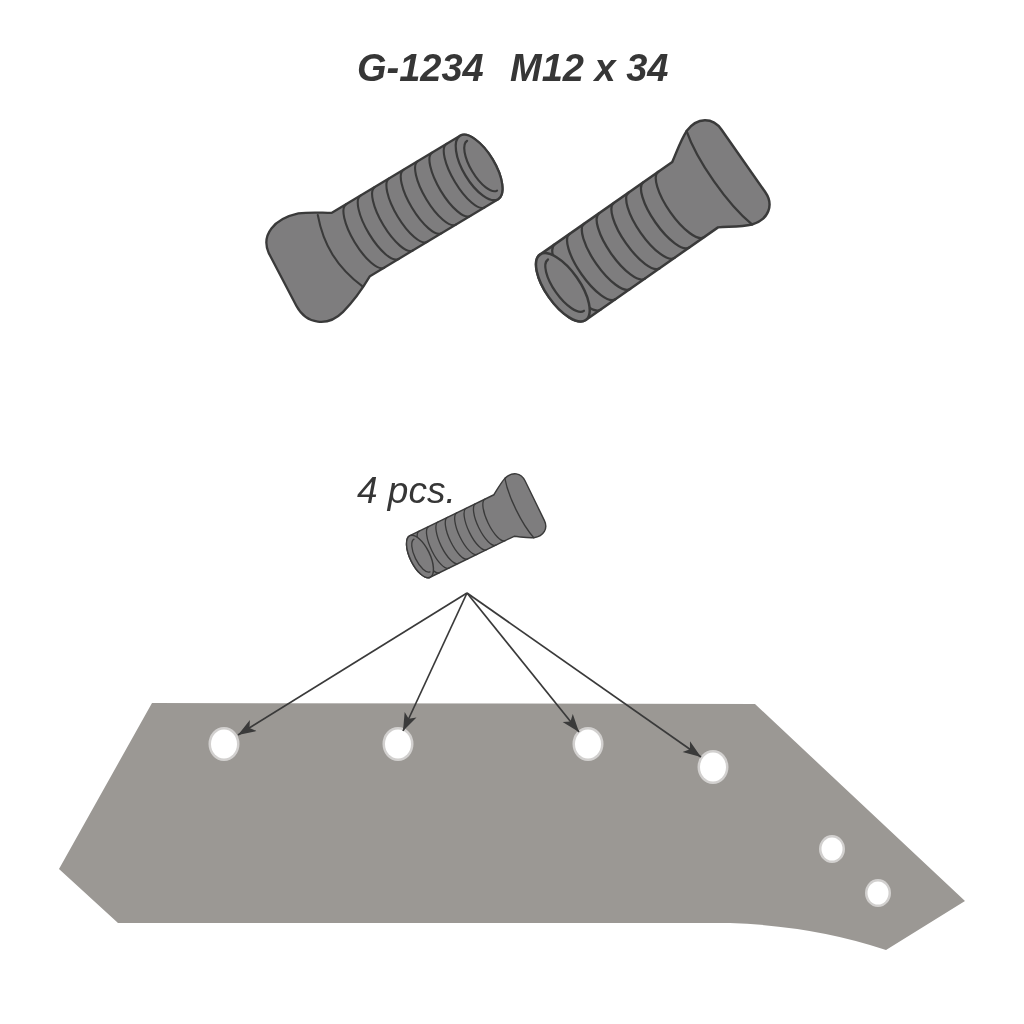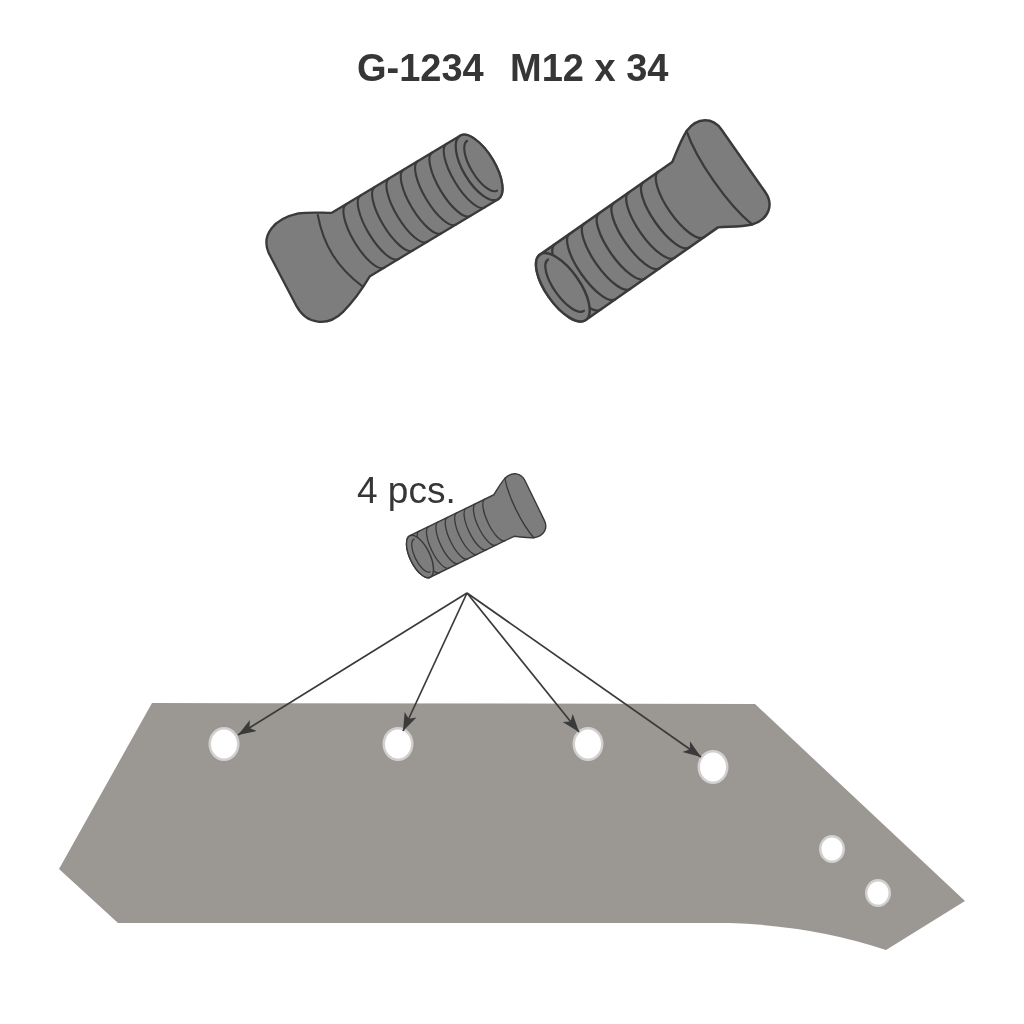--- a/index.html
+++ b/index.html
@@ -1,20 +1,21 @@
 <!DOCTYPE html>
 <html style="--background: #ffffff; --text: #363636; --bolt-fill: #7e7d7e; --bolt-outline: #3a3a3a; --blade-fill: #9b9894; --hole-fill: #ffffff; --arrow: #3a3a3a;"><head>
 <meta charset="utf-8">
 <style>
   html,body { margin:0; padding:0; background:#ffffff; }
   .canvas {
     position:relative; width:1024px; height:1024px;
     background: var(--background, #ffffff);
     font-family:"Liberation Sans", sans-serif;
     overflow:hidden;
+    font-style:italic;
   }
   svg { display:block; }
   .title-text   { font-family:"Liberation Sans", sans-serif; font-weight:700; font-size:38px; fill:var(--text,#363636); }
   .callout-text { font-family:"Liberation Sans", sans-serif; font-weight:400; font-size:37px; fill:var(--text,#363636); }
   .blade { fill:var(--blade-fill,#9b9894); stroke:none; }
   .hole  { fill:var(--hole-fill,#ffffff); stroke:rgba(255,255,255,0.55); stroke-width:5; }
   .arrow { stroke:var(--arrow,#3a3a3a); stroke-width:1.7; fill:none; }
   .arrowhead-shape { fill:var(--arrow,#3a3a3a); }
   .bolt-body { fill:var(--bolt-fill,#7e7d7e); stroke:var(--bolt-outline,#3a3a3a); stroke-width:2.6; stroke-linejoin:round; }
   .bolt-cap  { fill:var(--bolt-fill,#7e7d7e); stroke:var(--bolt-outline,#3a3a3a); stroke-width:2.6; }

